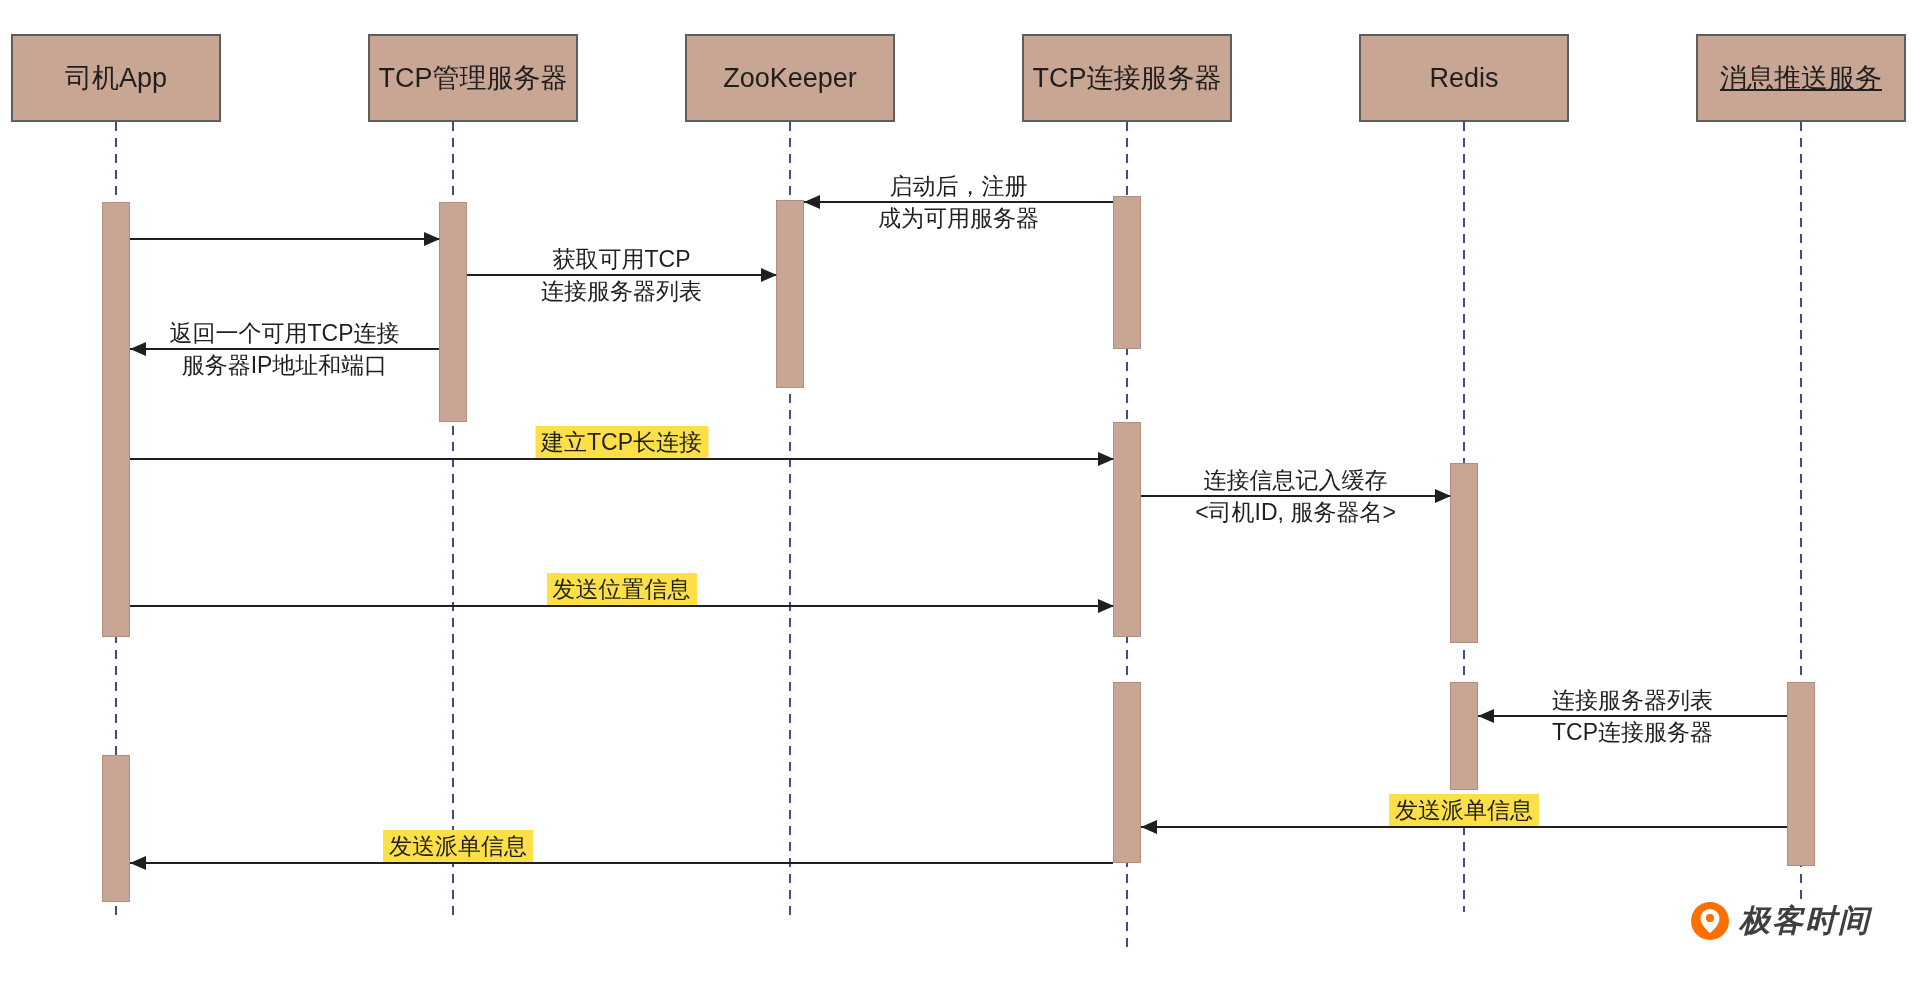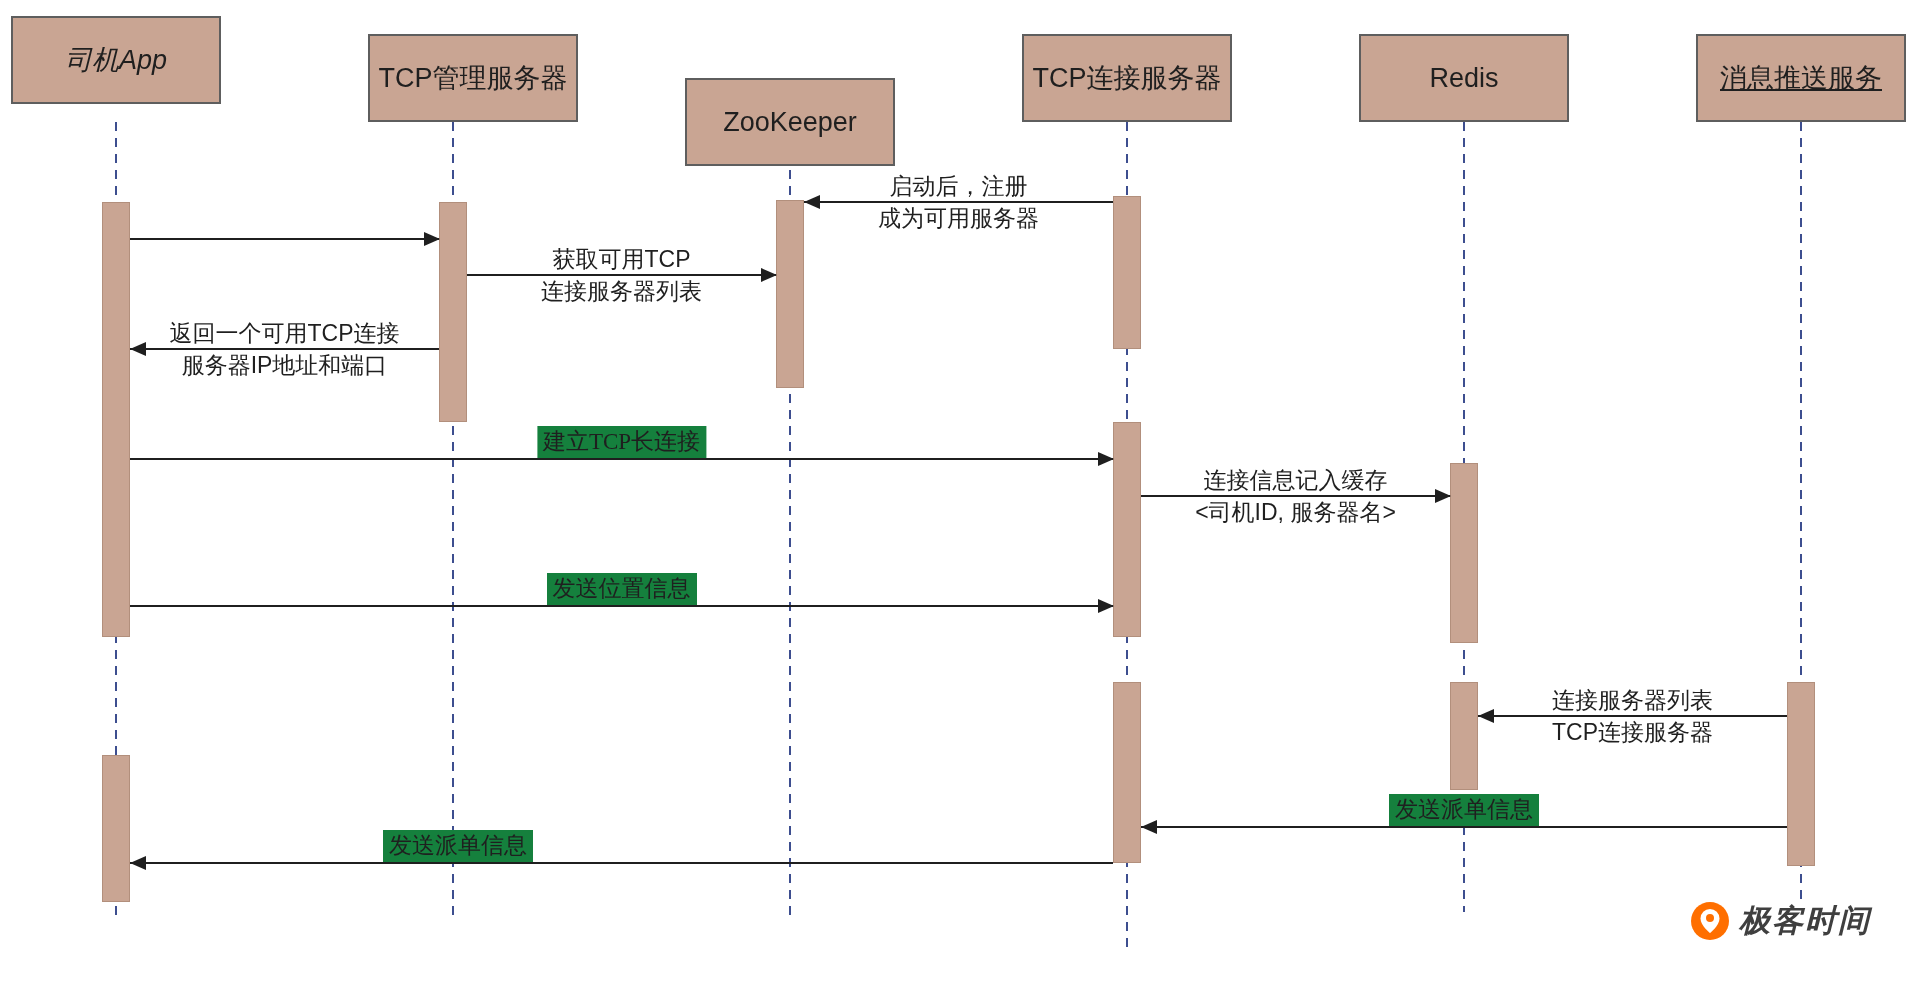--- a/index.html
+++ b/index.html
@@ -32,45 +32,45 @@
   }
   .mline{position:absolute;height:2px;background:var(--arrow);z-index:3;}
   .ahead{position:absolute;width:0;height:0;border-top:7px solid transparent;border-bottom:7px solid transparent;z-index:4;}
   .ah-right{border-left:16px solid var(--arrow);}
   .ah-left{border-right:16px solid var(--arrow);}
   .mlabel{
     position:absolute;transform:translateX(-50%);
     display:flex;flex-direction:column;align-items:center;
     font-size:23px;line-height:32px;white-space:nowrap;z-index:5;
   }
-  .lab-above span{background:#15803d;padding:0 6px;font-family:Liberation Serif, serif;}
+  .lab-above span{background:#fde047;padding:0 6px;}
   .logo{position:absolute;left:1690px;top:900px;display:flex;align-items:center;gap:9px;z-index:6;font-style:italic;}
   .logo-icon{width:40px;height:40px;display:block;}
   .logo-text{font-size:31px;font-weight:bold;color:var(--logo-text);letter-spacing:2px;}
 </style>
 </head>
 <body>
 
 <div id="stage">
   <div class="logo">
     <span class="logo-icon">
       <svg viewBox="0 0 40 40" width="40" height="40">
         <circle cx="20" cy="20" r="19" fill="#ff6f00"></circle>
         <path d="M20 8 a9.5 9.5 0 0 1 9.5 9.5 c0 7 -9.5 14.5 -9.5 14.5 s-9.5 -7.5 -9.5 -14.5 A9.5 9.5 0 0 1 20 8 Z" fill="#ffffff"></path>
         <circle cx="20" cy="17" r="4" fill="#ff6f00"></circle>
       </svg>
     </span>
     <span class="logo-text">极客时间</span>
   </div>
 <div class="lifeline" style="left: 115px; top: 122px; height: 794px;"></div>
-    <div class="pbox" style="left: 11px; top: 16px; font-style: italic;">司机App</div>
+    <div class="pbox" style="left: 11px; top: 34px;">司机App</div>
     <div class="lifeline" style="left: 452px; top: 122px; height: 794px;"></div>
     <div class="pbox" style="left: 368px; top: 34px;">TCP管理服务器</div>
     <div class="lifeline" style="left: 789px; top: 122px; height: 796px;"></div>
-    <div class="pbox" style="left: 685px; top: 34px; margin-top: 44px;">ZooKeeper</div>
+    <div class="pbox" style="left: 685px; top: 34px;">ZooKeeper</div>
     <div class="lifeline" style="left: 1126px; top: 122px; height: 826px;"></div>
     <div class="pbox" style="left: 1022px; top: 34px;">TCP连接服务器</div>
     <div class="lifeline" style="left: 1463px; top: 122px; height: 790px;"></div>
     <div class="pbox" style="left: 1359px; top: 34px;">Redis</div>
     <div class="lifeline" style="left: 1800px; top: 122px; height: 784px;"></div>
     <div class="pbox" style="left: 1696px; top: 34px; text-decoration: underline;">消息推送服务</div>
     <div class="bar" style="left: 102px; top: 202px; height: 435px;"></div>
     <div class="bar" style="left: 102px; top: 755px; height: 147px;"></div>
     <div class="bar" style="left: 439px; top: 202px; height: 220px;"></div>
     <div class="bar" style="left: 776px; top: 200px; height: 188px;"></div>

